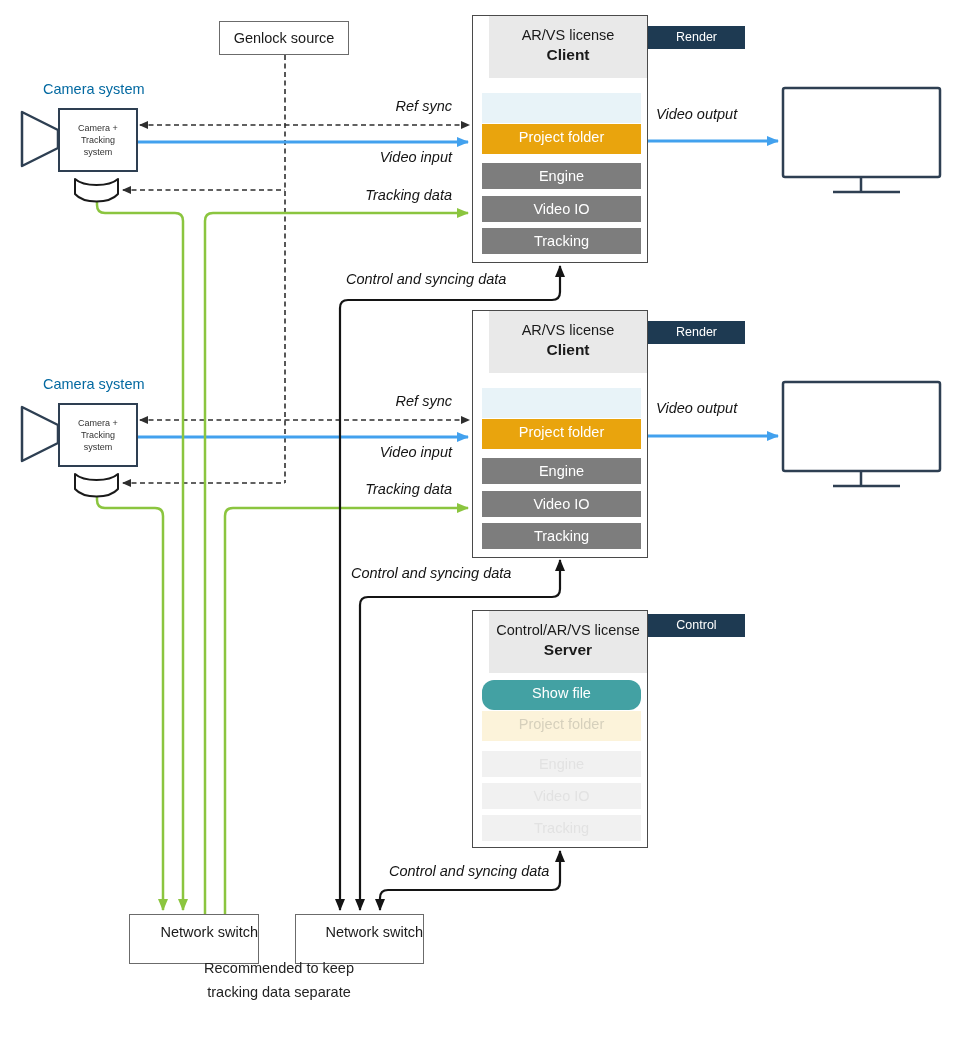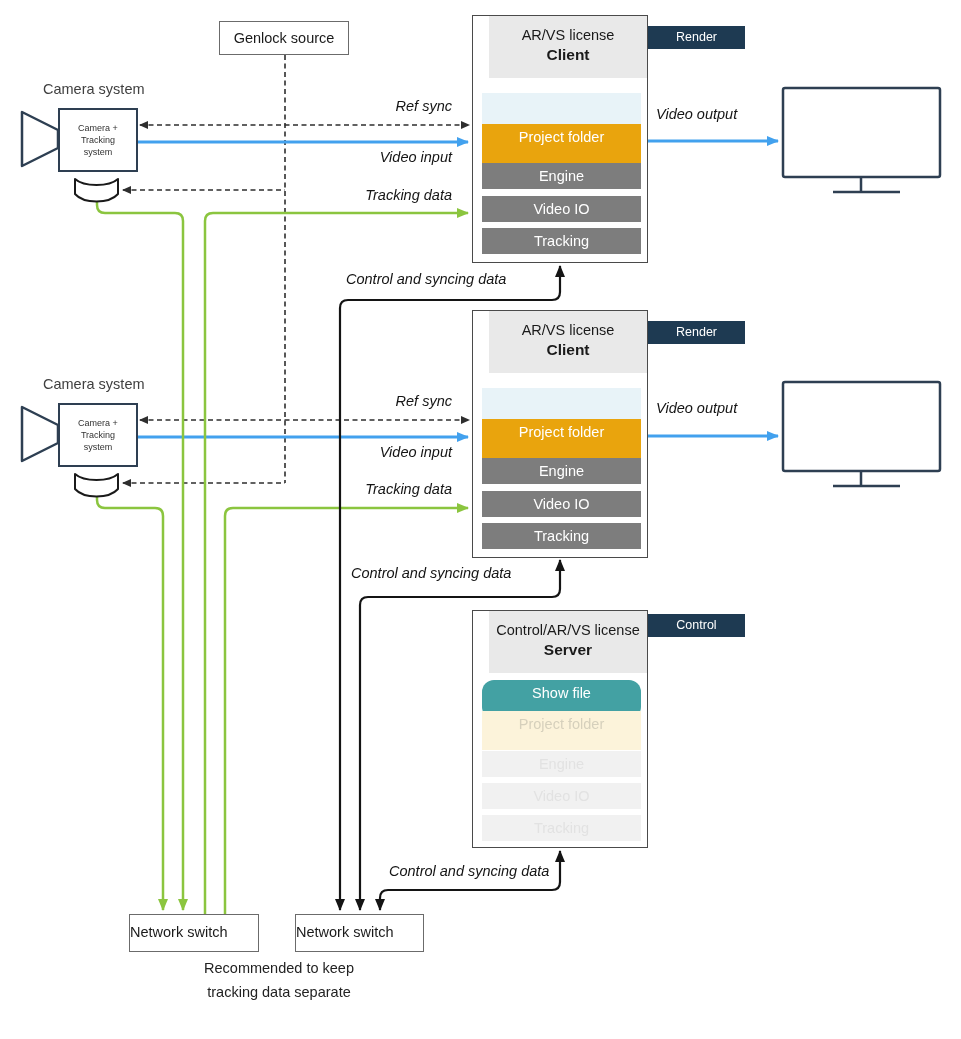--- a/index.html
+++ b/index.html
@@ -19,49 +19,49 @@
     position:absolute; border:1.6px solid #4a4a4a; background:#fff;
     box-sizing:border-box;
   }
   .unit-header {
     position:absolute; left:0; top:0; right:0; height:62px;
     background:#e9e9e9; text-align:center; box-sizing:border-box; padding-top:11px;margin-left:16px;
   }
   .license { font-size:14.5px; color:#1a1a1a; }
   .role { font-size:15.5px; font-weight:bold; color:#1a1a1a; margin-top:3px; }
   .row {
-    position:absolute; left:9px; width:159px; height:39px; line-height:27px;
+    position:absolute; left:9px; width:159px; height:30px; line-height:27px;
     text-align:center; font-size:14.5px; color:#fff; box-sizing:border-box;
   }
   .row-slot   { background:#e8f3f8; }
   .row-orange { background:#e9a40d; }
   .row-gray   { background:#7d7d7d; height:26px; line-height:26px; }
   .row-teal   { background:#43a1a3;border-radius:12px; }
   .row-faded-orange { background:#fcf3da; color:#d6d0bc; }
   .row-faded  { background:#f1f1f1; color:#e2e2e2; height:26px; line-height:26px; }
 
   .tag {
     position:absolute; width:97px; height:23px; line-height:23px;
     background:#1e3a52; color:#fff; font-size:12.5px; text-align:center;
   }
   .cam-body {
     position:absolute; width:80px; height:64px; border:2.5px solid #2e3f52;
     background:#fff; box-sizing:border-box;
     display:flex; flex-direction:column; align-items:center; justify-content:center;
     font-size:9px; line-height:1.35; color:#333; text-align:center;
   }
-  .sys-label { position:absolute; font-size:14.5px; color:#404040; white-space:nowrap; }
+  .sys-label { position:absolute; font-size:14.5px; color:#0369a1; white-space:nowrap; }
   .edge-label {
     position:absolute; font-style:italic; font-size:14.5px; color:#141414;
     white-space:nowrap;
     text-align:right;
   }
   .switch {
-    position:absolute; width:130px; height:38px; border:1.6px solid #6b6b6b;
-    background:#fff; box-sizing:border-box; text-align:left; line-height:35px;
+    position:absolute; width:130px; height:50px; border:1.6px solid #6b6b6b;
+    background:#fff; box-sizing:border-box; text-align:right; line-height:35px;
     font-size:14.5px; color:#1a1a1a;
   }
   .note { position:absolute; font-size:14.5px; color:#222; text-align:center; line-height:24px; }
 </style>
 </head>
 <body>
 
 <div class="canvas">
 
   <svg class="wires" width="961" height="1039" viewBox="0 0 961 1039">

